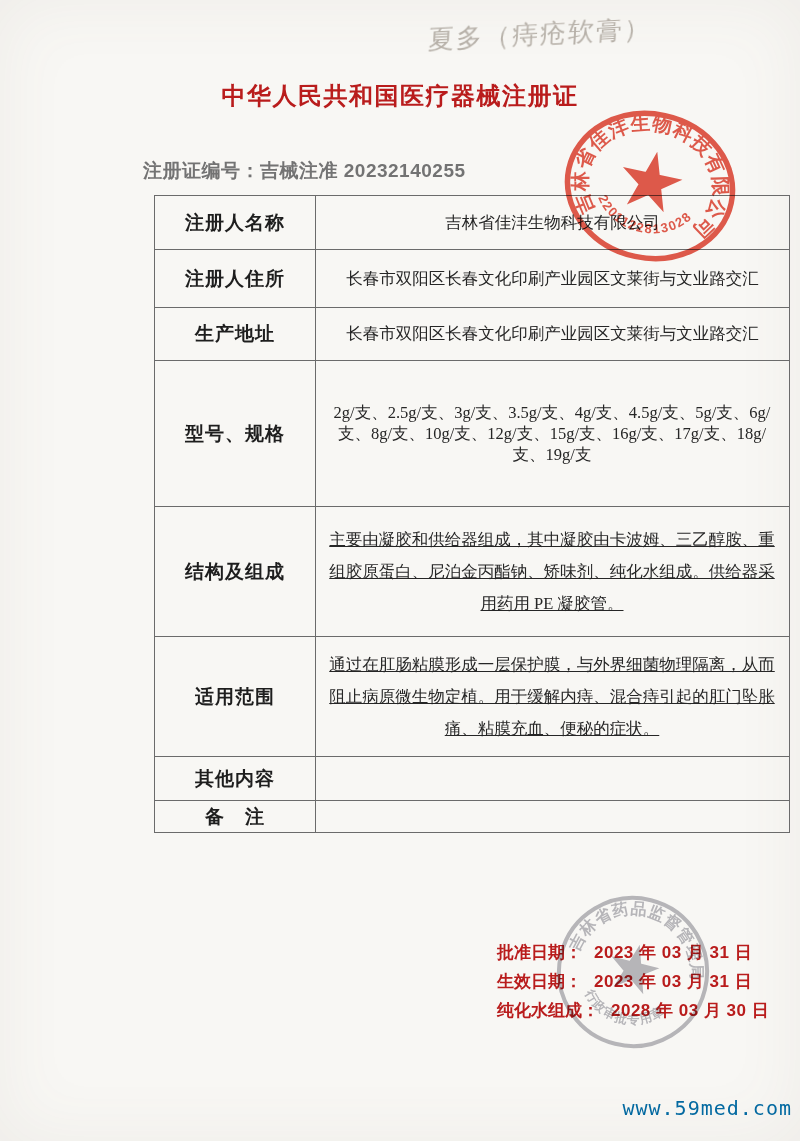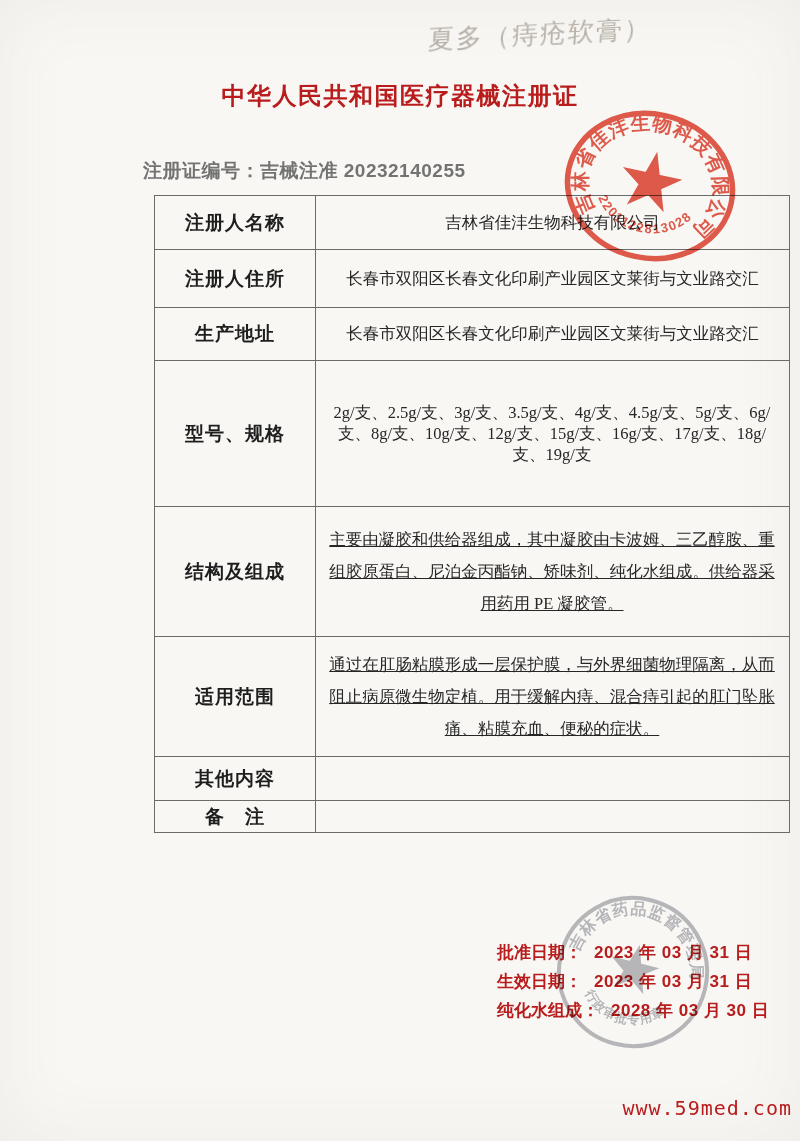--- a/index.html
+++ b/index.html
@@ -63,21 +63,21 @@
   .date-line{height:29px;font-size:17px;white-space:nowrap;color:#b91c1c;}
   .date-line .dl{font-weight:700;}
   .date-line .dv{margin-left:12px;font-weight:600;letter-spacing:.5px;}
   .stamp{position:absolute;pointer-events:none;mix-blend-mode:multiply;}
   .stamp-red{left:555px;top:103px;width:190px;height:170px;opacity:.85;}
   .stamp-gray{left:548px;top:888px;width:170px;height:170px;opacity:.6;filter:blur(.3px);}
   .stamp text{font-family:"Liberation Sans","DejaVu Sans",sans-serif;font-weight:700;}
   .watermark{
     position:absolute;right:8px;top:1096px;
     font-family:"DejaVu Sans Mono","Liberation Mono",monospace;
-    font-size:20px;letter-spacing:1px;color:#b91c1c;white-space:nowrap;
+    font-size:20px;letter-spacing:1px;color:#0369a1;white-space:nowrap;
   }
 </style>
 </head>
 <body>
 
 <div class="page">
 
   <div class="handwriting">夏多（痔疮软膏）</div>
 
   <div class="title">中华人民共和国医疗器械注册证</div>

